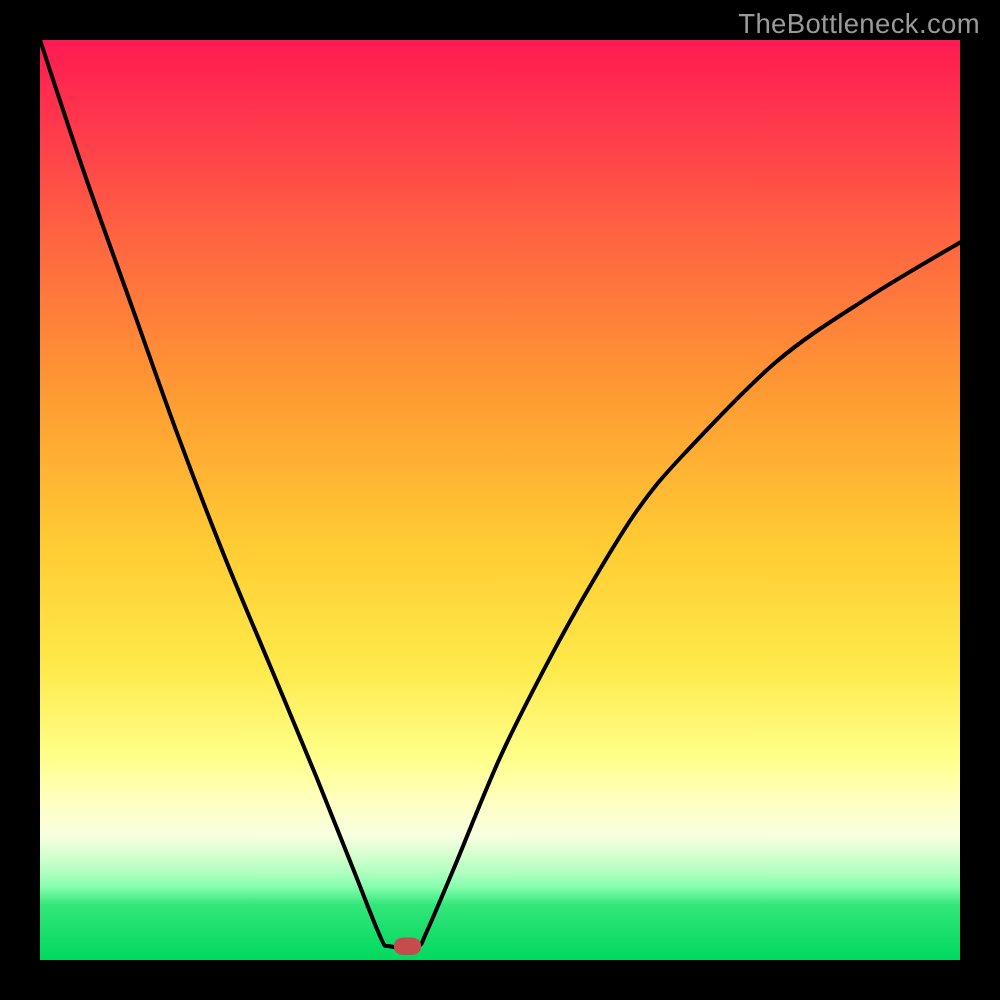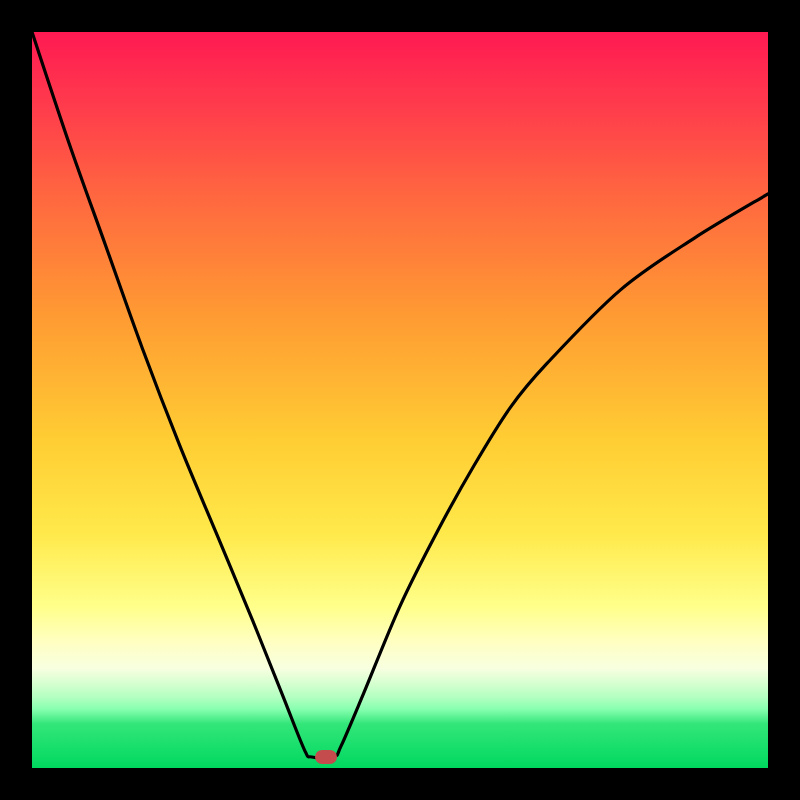--- a/index.html
+++ b/index.html
@@ -63,19 +63,20 @@
     height: 14px;
     background: #c54c4c;
     border-radius: 8px;
     transform: translate(-50%, -50%);
   }
 </style>
 </head>
 <body>
 
 <div class="frame">
+  <div class="watermark">TheBottleneck.com</div>
   <div class="plot-area">
     <svg class="curve" viewBox="0 0 736 736" preserveAspectRatio="none">
       <path id="curve-path" fill="none" stroke="#000" stroke-width="3.2" stroke-linecap="round" stroke-linejoin="round" d="M 0 0 C 6.133333333333334 18.399999999999995 24.53333333333334 74.82666666666663 36.800000000000004 110.39999999999998 C 49.06666666666667 145.97333333333333 61.33333333333334 179.0933333333334 73.60000000000001 213.44000000000005 C 85.86666666666667 247.78666666666672 98.13333333333333 283.36 110.39999999999999 316.48 C 122.66666666666666 349.6 134.93333333333334 381.49333333333334 147.20000000000002 412.16 C 159.4666666666667 442.8266666666667 171.73333333333335 471.04 184 500.48 C 196.26666666666665 529.92 209.76 561.8133333333333 220.79999999999998 588.8 C 231.83999999999997 615.7866666666666 241.65333333333334 640.9333333333333 250.24 662.4 C 258.82666666666665 683.8666666666667 267.4133333333333 707.1733333333334 272.32 717.6 C 277.2266666666667 728.0266666666666 274.7733333333333 723.7333333333333 279.68 724.96 C 284.5866666666667 726.1866666666667 296.85333333333335 726.8000000000001 301.76 724.96 C 306.66666666666663 723.12 304.21333333333337 724.3466666666666 309.12 713.92 C 314.02666666666664 703.4933333333333 321.38666666666666 685.7066666666666 331.2 662.4 C 341.0133333333333 639.0933333333334 355.73333333333335 601.0666666666667 368 574.08 C 380.26666666666665 547.0933333333334 392.53333333333336 523.7866666666666 404.8 500.48 C 417.06666666666666 477.17333333333335 429.3333333333333 455.09333333333336 441.59999999999997 434.24 C 453.8666666666666 413.38666666666666 466.1333333333334 392.53333333333336 478.40000000000003 375.36 C 490.6666666666667 358.18666666666667 496.79999999999995 350.82666666666665 515.1999999999999 331.2 C 533.5999999999999 311.5733333333333 564.2666666666668 278.45333333333326 588.8000000000001 257.59999999999997 C 613.3333333333334 236.74666666666664 637.8666666666667 222.0266666666667 662.4 206.08000000000004 C 686.9333333333333 190.13333333333338 723.7333333333333 169.27999999999997 736 161.91999999999996"></path>
     </svg>
     <div id="marker" class="marker" style="left: 294.4px; top: 724.96px;"></div>
   </div>
 </div>
 
 </body></html>

